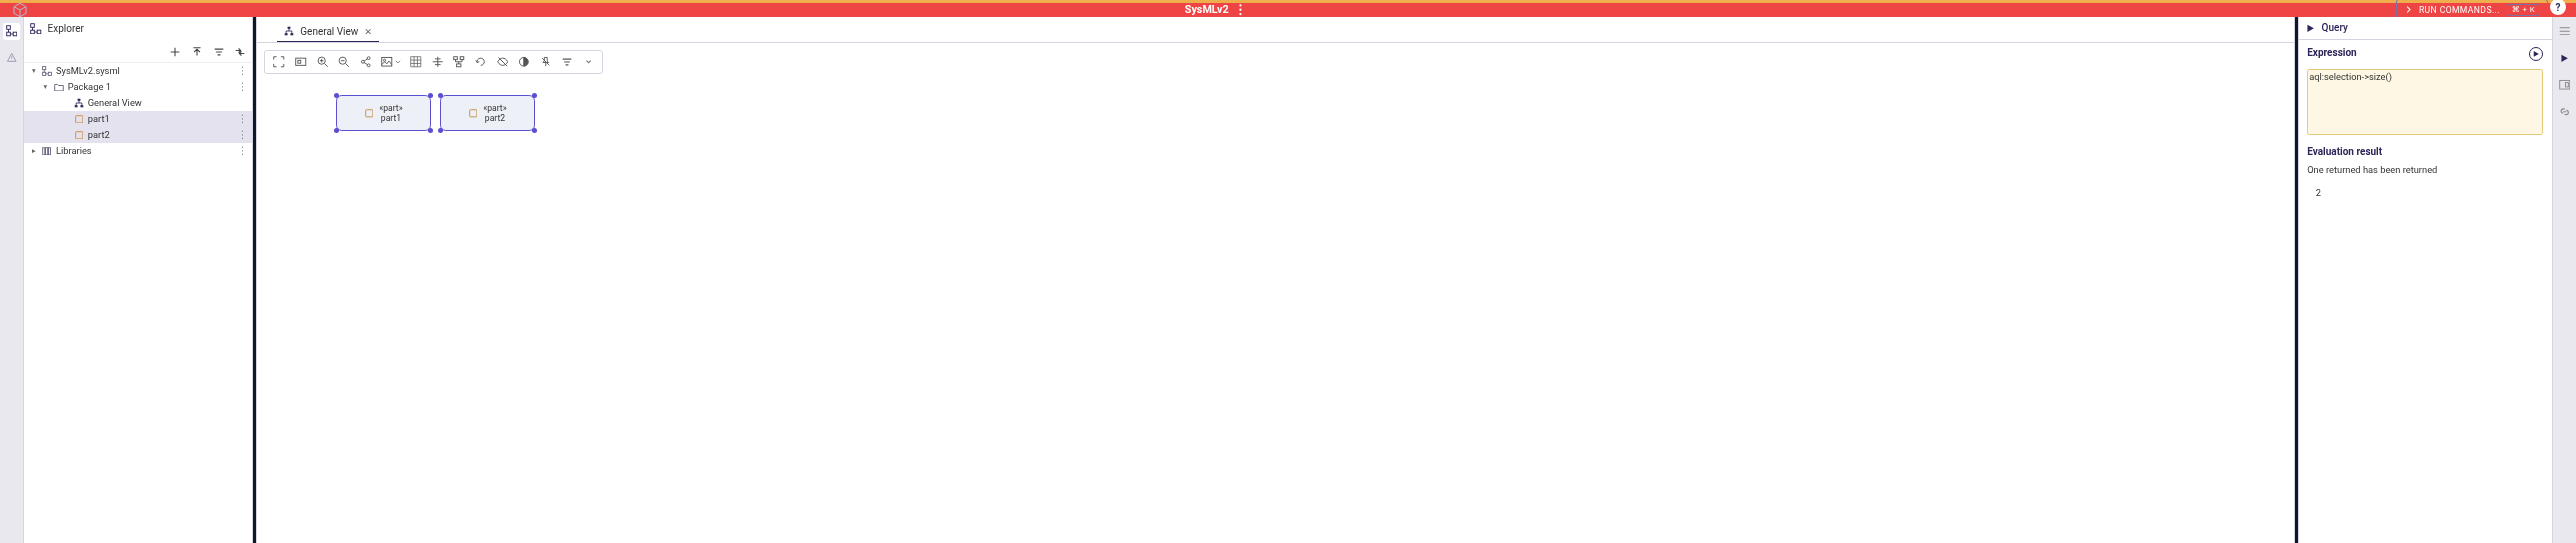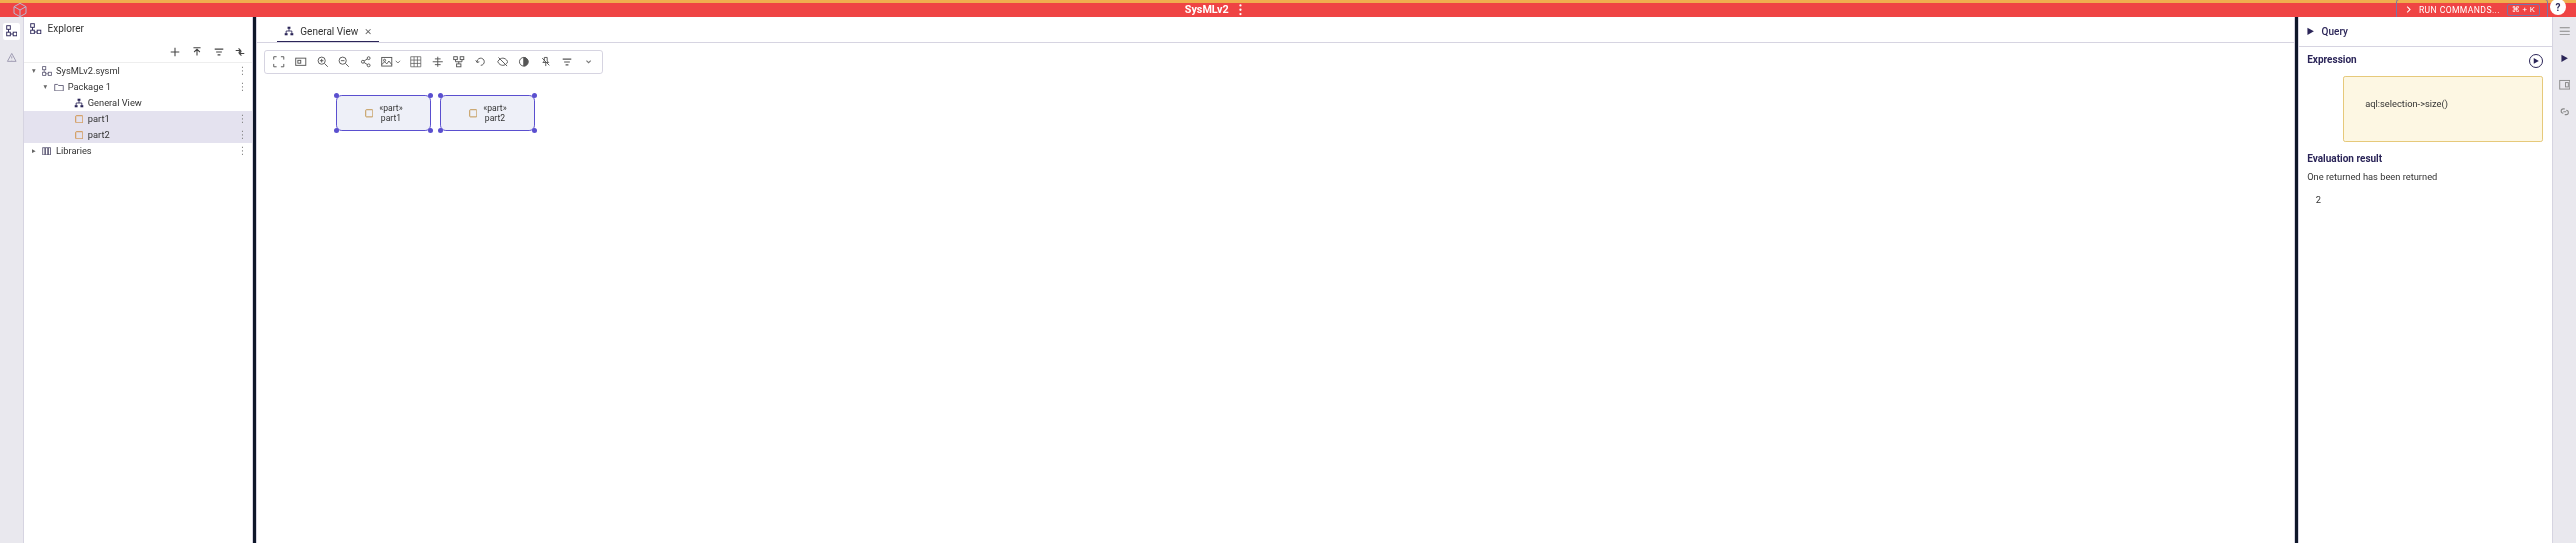--- a/index.html
+++ b/index.html
@@ -50,27 +50,27 @@
 .part-box .handle { position: absolute; width: 5px; height: 5px; background: #5a4fcf; border-radius: 50%; }
 .part-box .h-tl { top: -2.9px; left: -2.9px; }
 .part-box .h-tr { top: -2.9px; right: -2.9px; }
 .part-box .h-bl { bottom: -2.9px; left: -2.9px; }
 .part-box .h-br { bottom: -2.9px; right: -2.9px; }
 .part-box .inner { display: flex; align-items: center; gap: 5.8px; }
 .part-box .inner .obj-icon svg rect { stroke: #c09045; }
 .part-box .text { text-align: center; font-size: 8.6px; line-height: 1.2; }
 .part-box .stereo { color: #333; }
 .query-panel { width: 254px; border-left: 0.7px solid #d6d4e1; }
-.query-hdr { display: flex; align-items: center; height: 30px; padding: 0 7.2px; gap: 7.2px; font-size: 10px; font-weight: 500; color: #2b2558; border-bottom: 0.7px solid #d6d4e1; }
+.query-hdr { display: flex; align-items: center; height: 23px; padding: 0 7.2px; gap: 7.2px; font-size: 10px; font-weight: 500; color: #2b2558; border-bottom: 0.7px solid #d6d4e1; }
 .query-hdr .play { color: #2b2558; }
 .query-body { padding: 7.2px 8.6px; display: flex; flex-direction: column; gap: 7.2px; }
 .expr-hdr { display: flex; align-items: flex-start; justify-content: space-between; font-weight: 700; color: #2b2558; font-size: 10px; }
 .expr-hdr .run-btn { width: 14.4px; height: 14.4px; border: 1.1px solid #2b2558; border-radius: 50%; display: flex; align-items: center; justify-content: center; cursor: pointer; }
 .expr-hdr .run-btn svg { fill: #2b2558; }
-.expr-box { border: 0.7px solid #e6c97a; background: #fdf7e3; border-radius: 2.2px; min-height: 66px; padding: 21px; font-size: 9.3px; color: #333; font-family: inherit; margin-left: 36px; }
+.expr-box { border: 0.7px solid #e6c97a; background: #fdf7e3; border-radius: 2.2px; min-height: 66px; padding: 1px; font-size: 9.3px; color: #333; font-family: inherit; }
 .eval-hdr { font-weight: 700; color: #2b2558; font-size: 10px; margin-top: 4.3px; }
 .eval-msg { font-size: 9.3px; color: #333; }
 .eval-val { padding: 4.3px 8.6px; font-size: 9.3px; color: #333; }
 .right-rail { width: 24.4px; background: #e9e8ee; display: flex; flex-direction: column; align-items: center; padding-top: 5.8px; gap: 10px; border-left: 0.7px solid #d6d4e1; }
 .right-rail .rail-btn { width: 17px; height: 17px; display: flex; align-items: center; justify-content: center; cursor: pointer; color: #5a5672; }
 svg { display: block; }
 </style>
 </head>
 <body>
 

